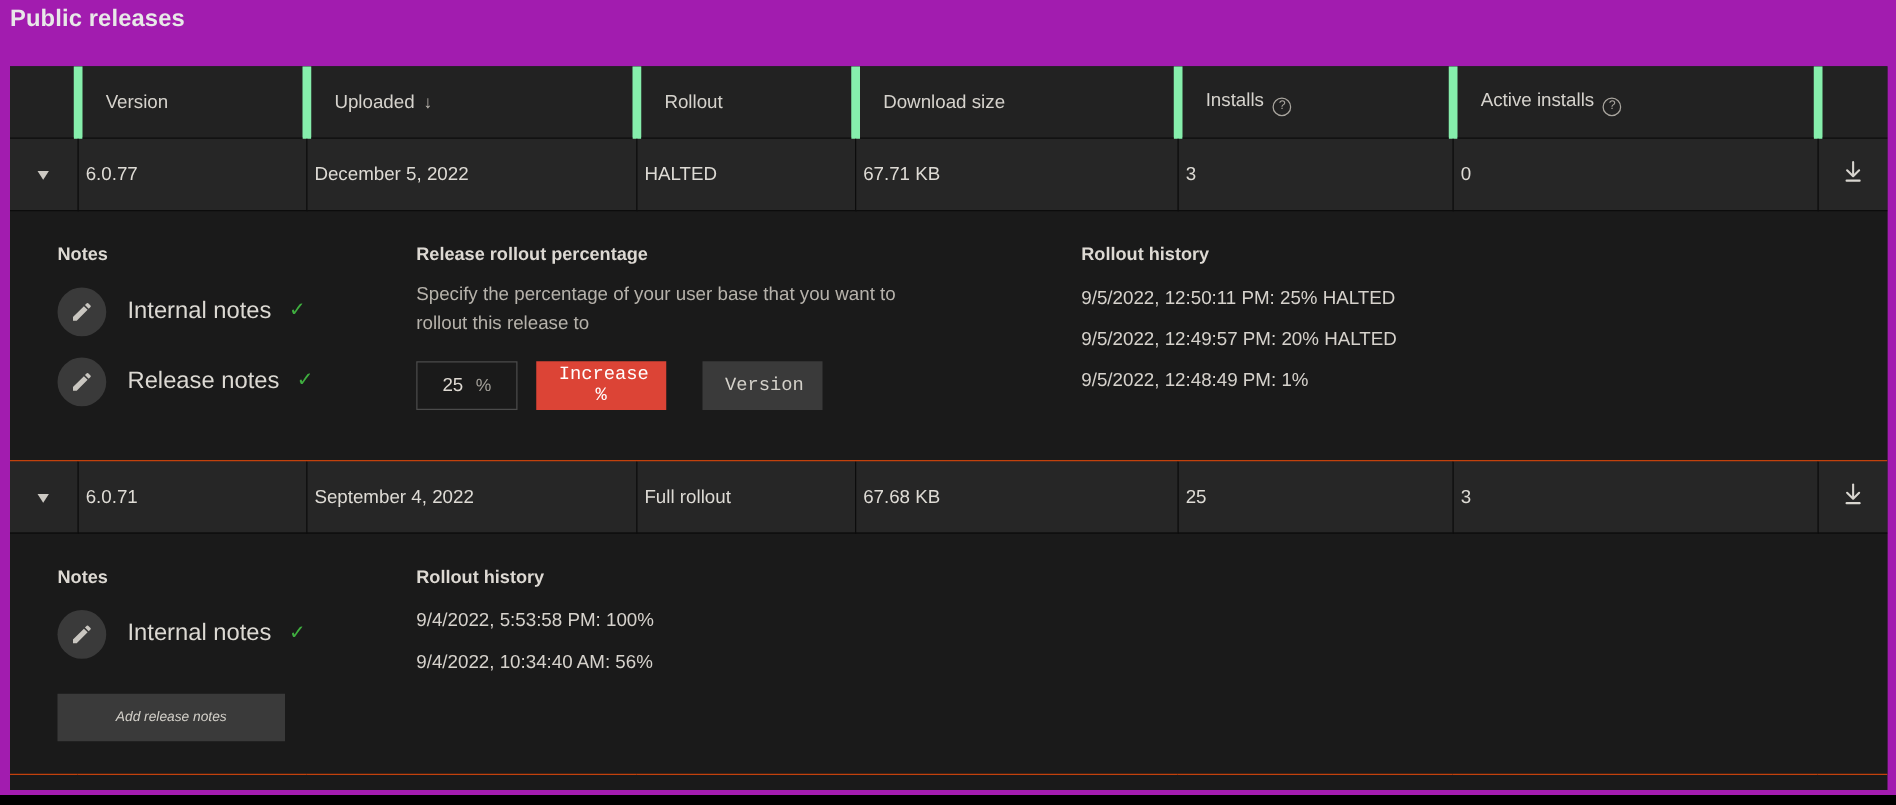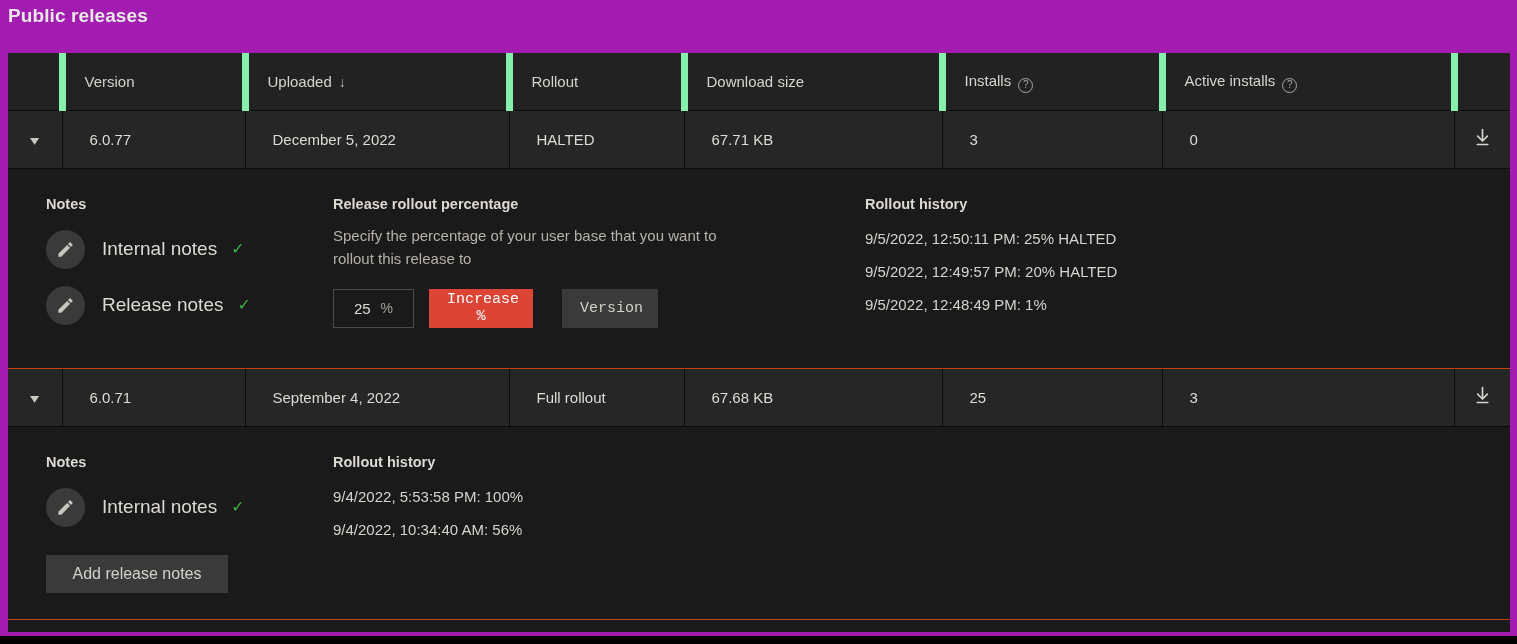--- a/index.html
+++ b/index.html
@@ -74,21 +74,21 @@
   .col-size { width: 258px; }
   .col-installs { width: 220px; }
   .col-active { width: 292px; }
   .col-dl { width: 56px; }
 
   tr.release-row { height: 58px; background: #262626; }
 
   tr.release-row td {
     border-right: 1px solid #0c0c0c;
     border-bottom: 1px solid #0c0c0c;
-    padding: 0 0 0 27px;
+    padding: 0 0 0 6px;
     color: #dedbd5;
     font-size: 15px;
   }
   tr.release-row td.col-toggle { padding: 0; text-align: center; }
   tr.release-row td.col-dl { border-right: none; text-align: center; padding: 0; }
 
   .sort-arrow {
     display: inline-block;
     margin-left: 7px;
     font-size: 14px;
@@ -222,24 +222,25 @@
     margin-left: 29px;
     width: 96px;
   }
 
   .btn-add-notes {
     background: #3a3a3a;
     color: #d4d1ca;
     width: 182px;
     height: 38px;
     margin-top: 11px;
-    font-size: 16px;
+    font-size: 11px;
     border: none;
     font-family: "Liberation Sans", sans-serif;
     cursor: pointer;
+    font-style: italic;
   }
 
   .history-line {
     font-size: 15px;
     color: #d6d2cc;
     margin-bottom: 16px;
     white-space: nowrap;
   }
   .history-line:last-child { margin-bottom: 0; }
 

